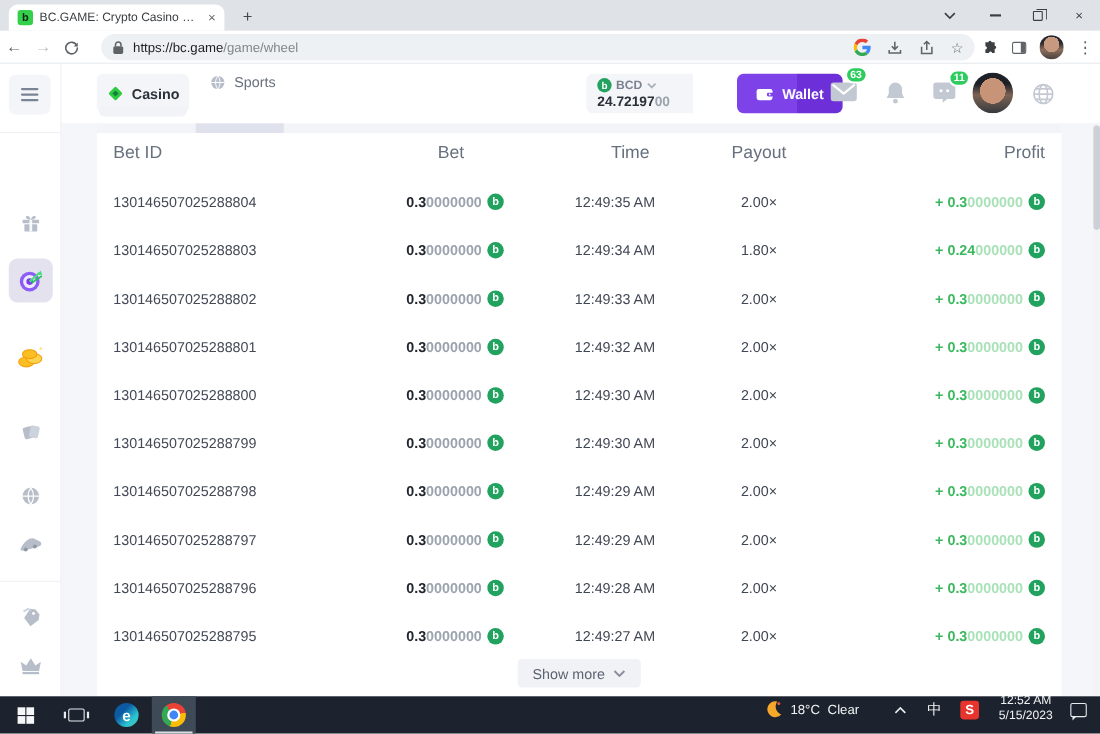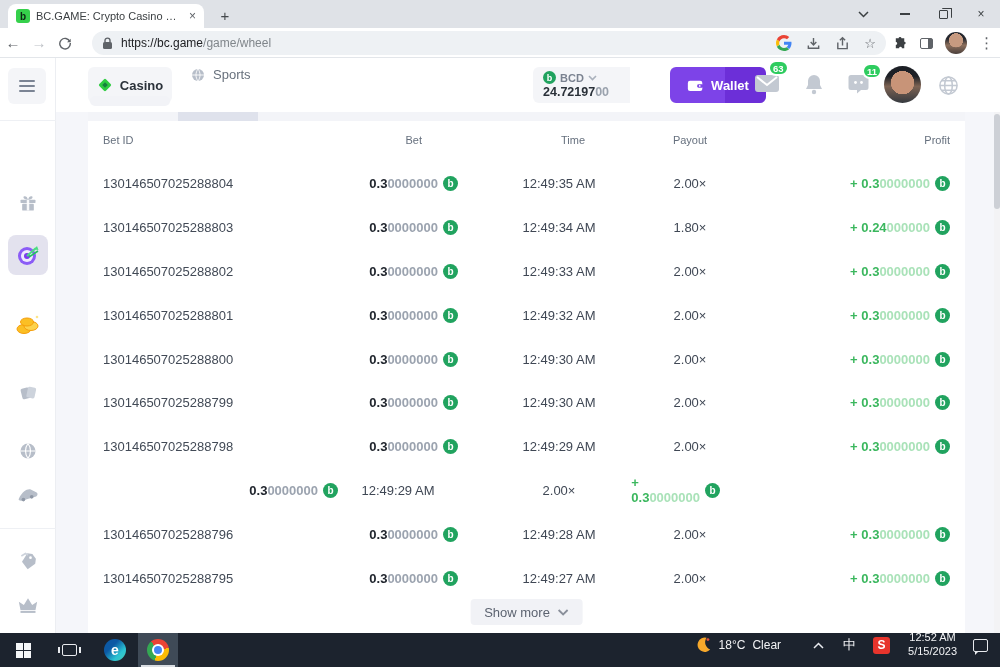--- a/index.html
+++ b/index.html
@@ -62,21 +62,21 @@
      radial-gradient(circle at 50% 45%, #c89478 0 42%, rgba(0,0,0,0) 43%),
      linear-gradient(180deg,#1d2026 0 28%, #7d6353 55%, #35393f 100%);}
 
   
   .content{position:relative;flex:1;background:#f5f6fa;}
   .float-pill{position:absolute;left:34px;top:-16px;width:80px;height:10px;border-radius:5px;background:#f2f3f7;z-index:3;}
   .tabstrip{position:absolute;left:32px;right:35px;top:0;height:9px;background:#f3f4f8;}
   .tabstrip .seg{position:absolute;left:90px;top:0;width:80px;height:9px;background:#dfe2ec;}
   .card{position:absolute;left:32px;right:35px;top:9px;bottom:0;background:#fff;}
   .thead,.trow{display:grid;grid-template-columns:235px 120px 202px 60px 1fr;align-items:center;padding:0 15px;}
-  .thead{height:38px;font-size:11px;color:#66707e;}
+  .thead{height:38px;font-size:16px;color:#66707e;}
   .trow{height:43.8px;font-size:13px;color:#424a56;}
   .h-bet{justify-self:end;padding-right:36px;}
   .h-time{justify-self:center;margin-left:28px;}
   .h-payout{justify-self:center;}
   .h-profit{justify-self:end;}
   .c-bet{justify-self:end;display:flex;align-items:center;gap:5px;font-weight:bold;color:#21262e;}
   .c-bet .zeros{color:#9ba3af;font-weight:bold;}
   .c-time{justify-self:center;color:#3f4754;}
   .c-payout{justify-self:center;color:#3f4754;}
   .c-profit{justify-self:end;display:flex;align-items:center;gap:5px;font-weight:bold;color:#3bb75e;}
@@ -441,20 +441,21 @@
       <span class="coin">b</span>
     </span>
     <span class="c-time">12:49:29 AM</span>
     <span class="c-payout">2.00×</span>
     <span class="c-profit">
       <span><span>+ 0.3</span><span class="zeros">0000000</span></span>
       <span class="coin">b</span>
     </span>
   </div>
               <div class="trow">
+    <span class="c-id">130146507025288797</span>
     <span class="c-bet">
       <span><span>0.3</span><span class="zeros">0000000</span></span>
       <span class="coin">b</span>
     </span>
     <span class="c-time">12:49:29 AM</span>
     <span class="c-payout">2.00×</span>
     <span class="c-profit">
       <span><span>+ 0.3</span><span class="zeros">0000000</span></span>
       <span class="coin">b</span>
     </span>

